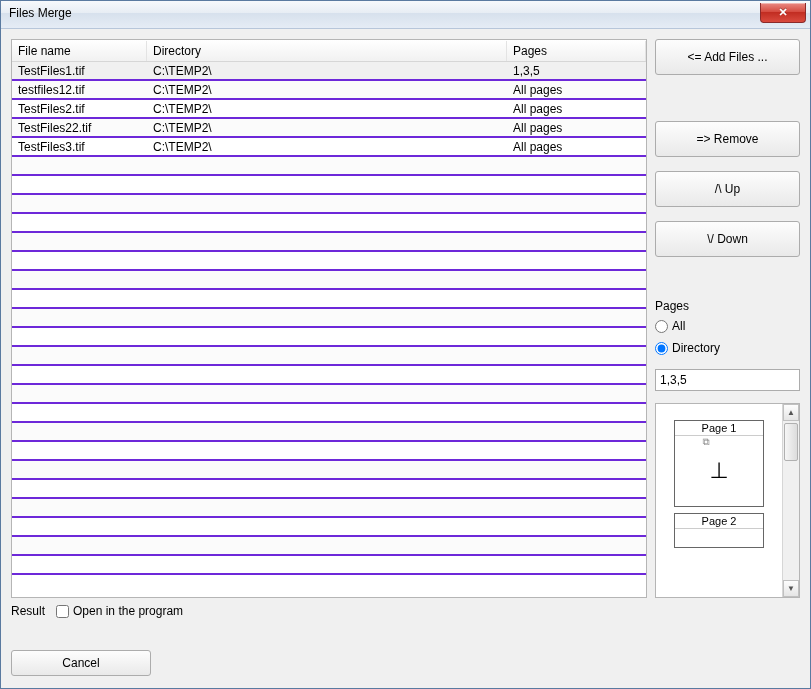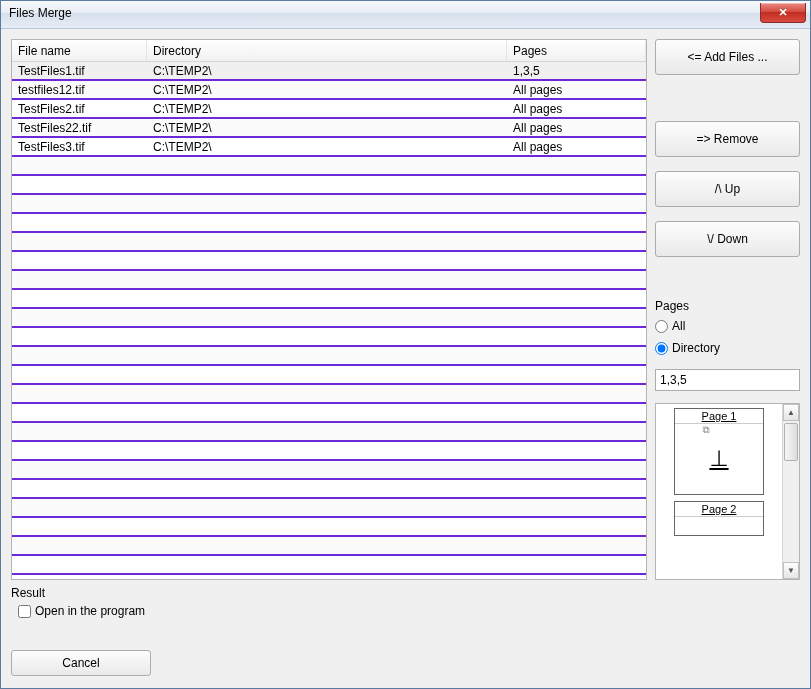--- a/index.html
+++ b/index.html
@@ -127,23 +127,22 @@
   .preview-wrap {
     margin-top: 12px;
     flex:1;
     border: 1px solid #b5b5b5;
     background: #fff;
     display:flex;
     min-height:0;
   }
   .preview-scroll {
     flex:1;
-    padding: 4px;
+    padding: 16px;
     overflow: hidden;
-    text-decoration: underline;
   }
   .thumb {
     border: 1px solid #666;
     background:#fff;
     text-align:center;
     margin: 0 auto 6px auto;
     width: 90px;
   }
   .thumb .thumb-label {
     font-size:11px;
@@ -174,21 +173,21 @@
     cursor:pointer;
   }
   .vscrollbar .sb-track { flex:1; position:relative; }
   .vscrollbar .sb-thumb {
     position:absolute; left:1px; right:1px; top:2px;
     height:38px;
     background: linear-gradient(to right,#f6f6f6,#dcdcdc);
     border:1px solid #b0b0b0; border-radius:2px;
   }
   
-  .result-row { display:flex; flex-direction:column; gap:4px; }
+  .result-row { display:flex; flex-direction:row; gap:4px; }
   .result-inner { display:flex; align-items:center; gap:20px; }
   .result-input-wrap {
     flex: 0 0 550px;
     position:relative;
   }
   .result-input {
     width:100%; height:24px;
     border:1px solid #acacac;
     padding: 3px 28px 3px 4px;
     font: inherit;

